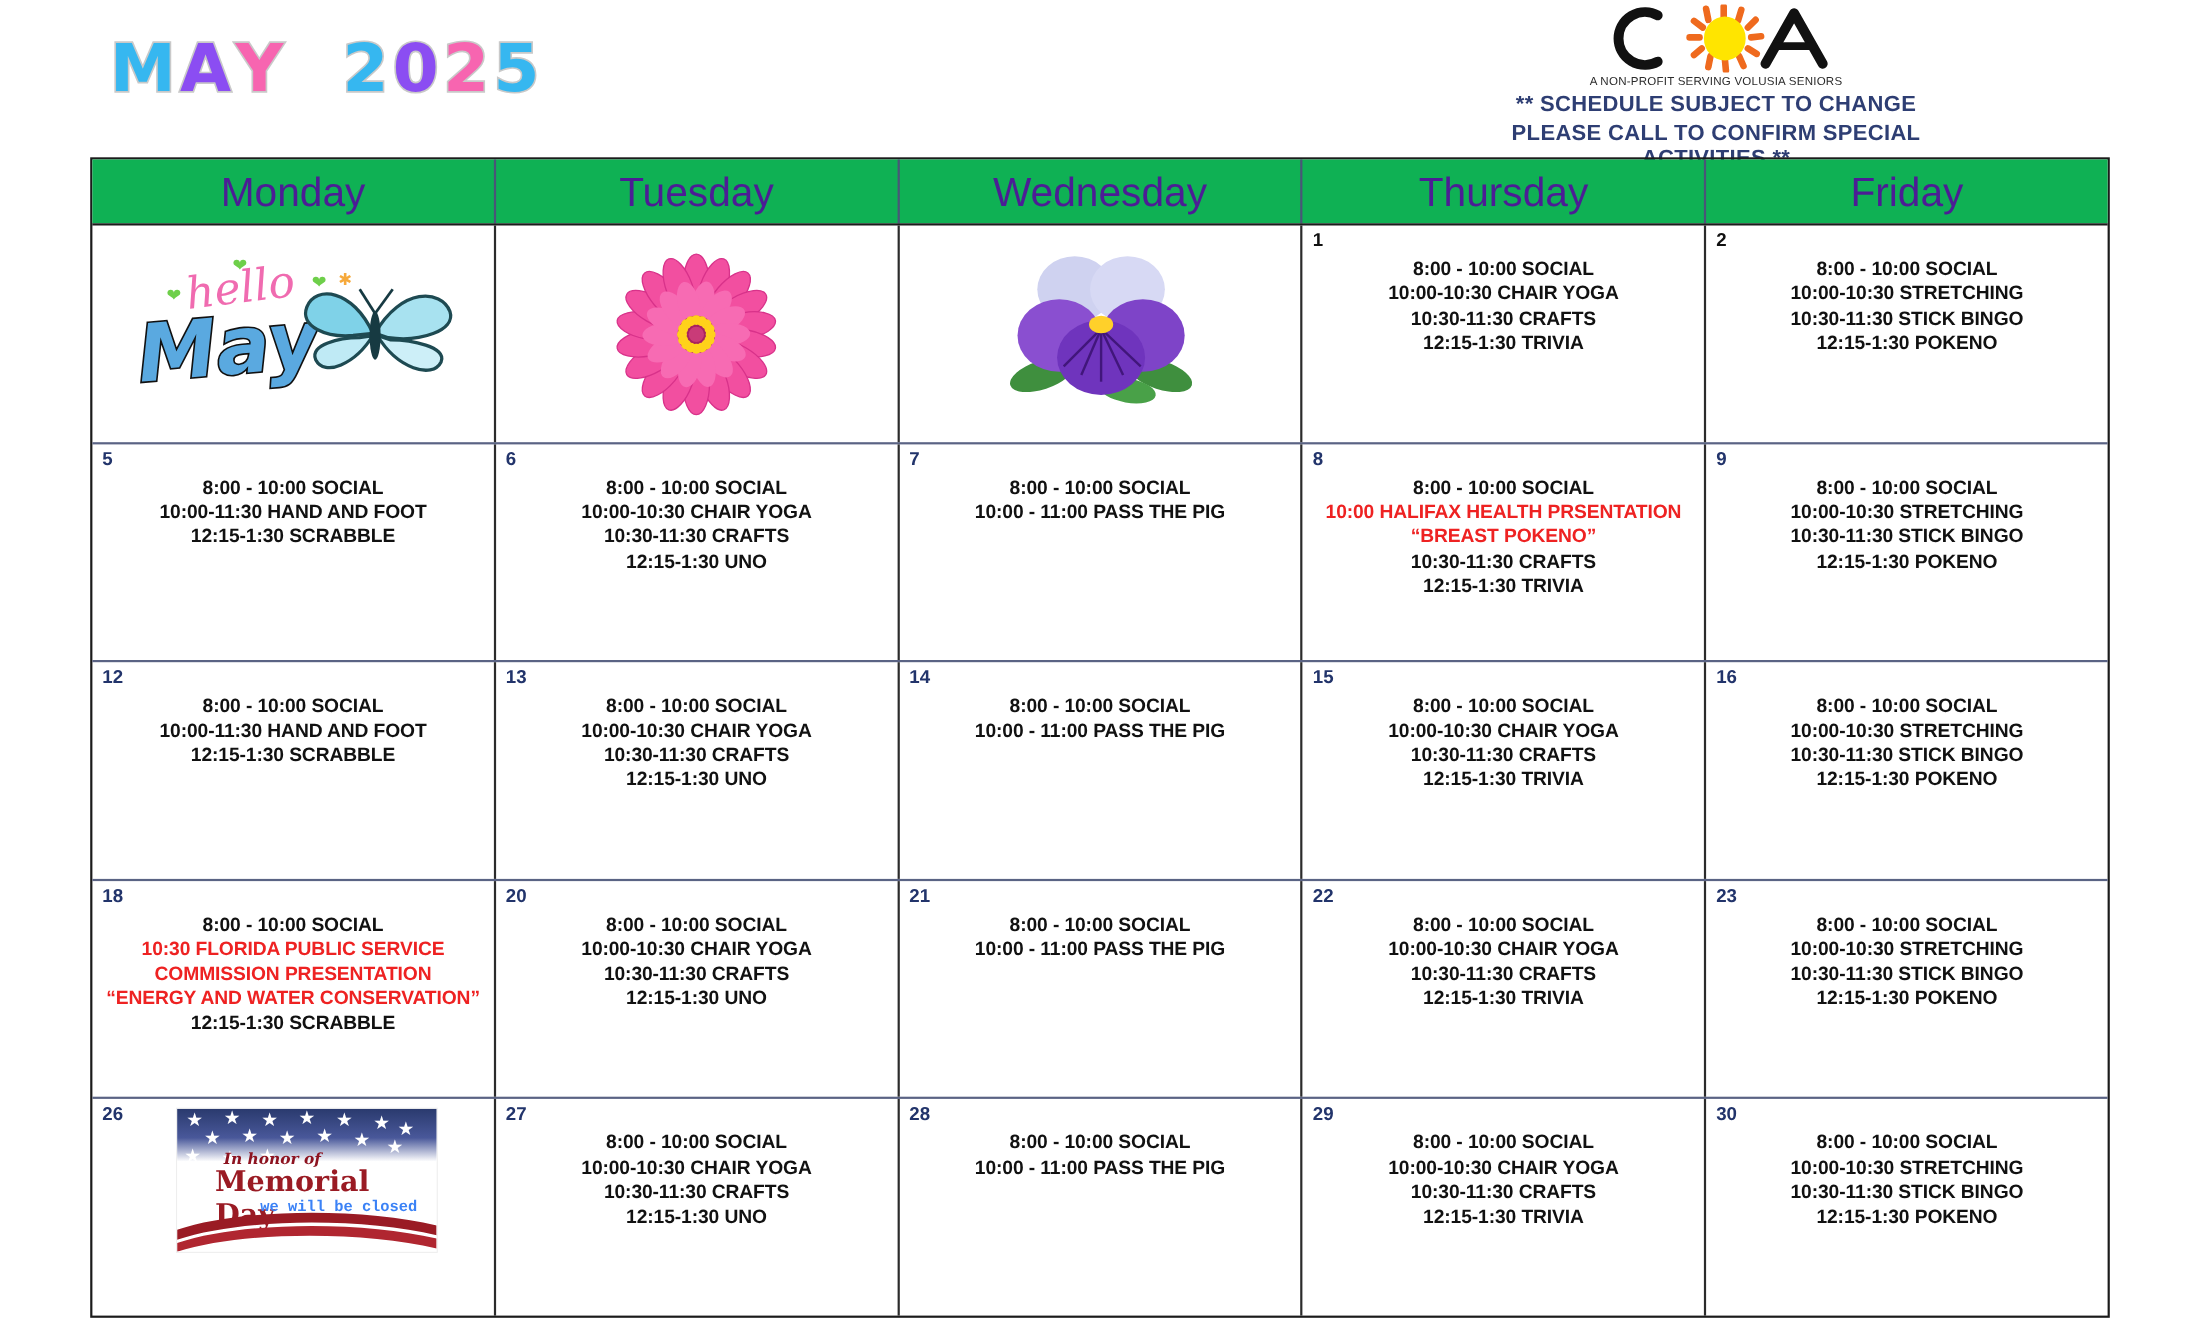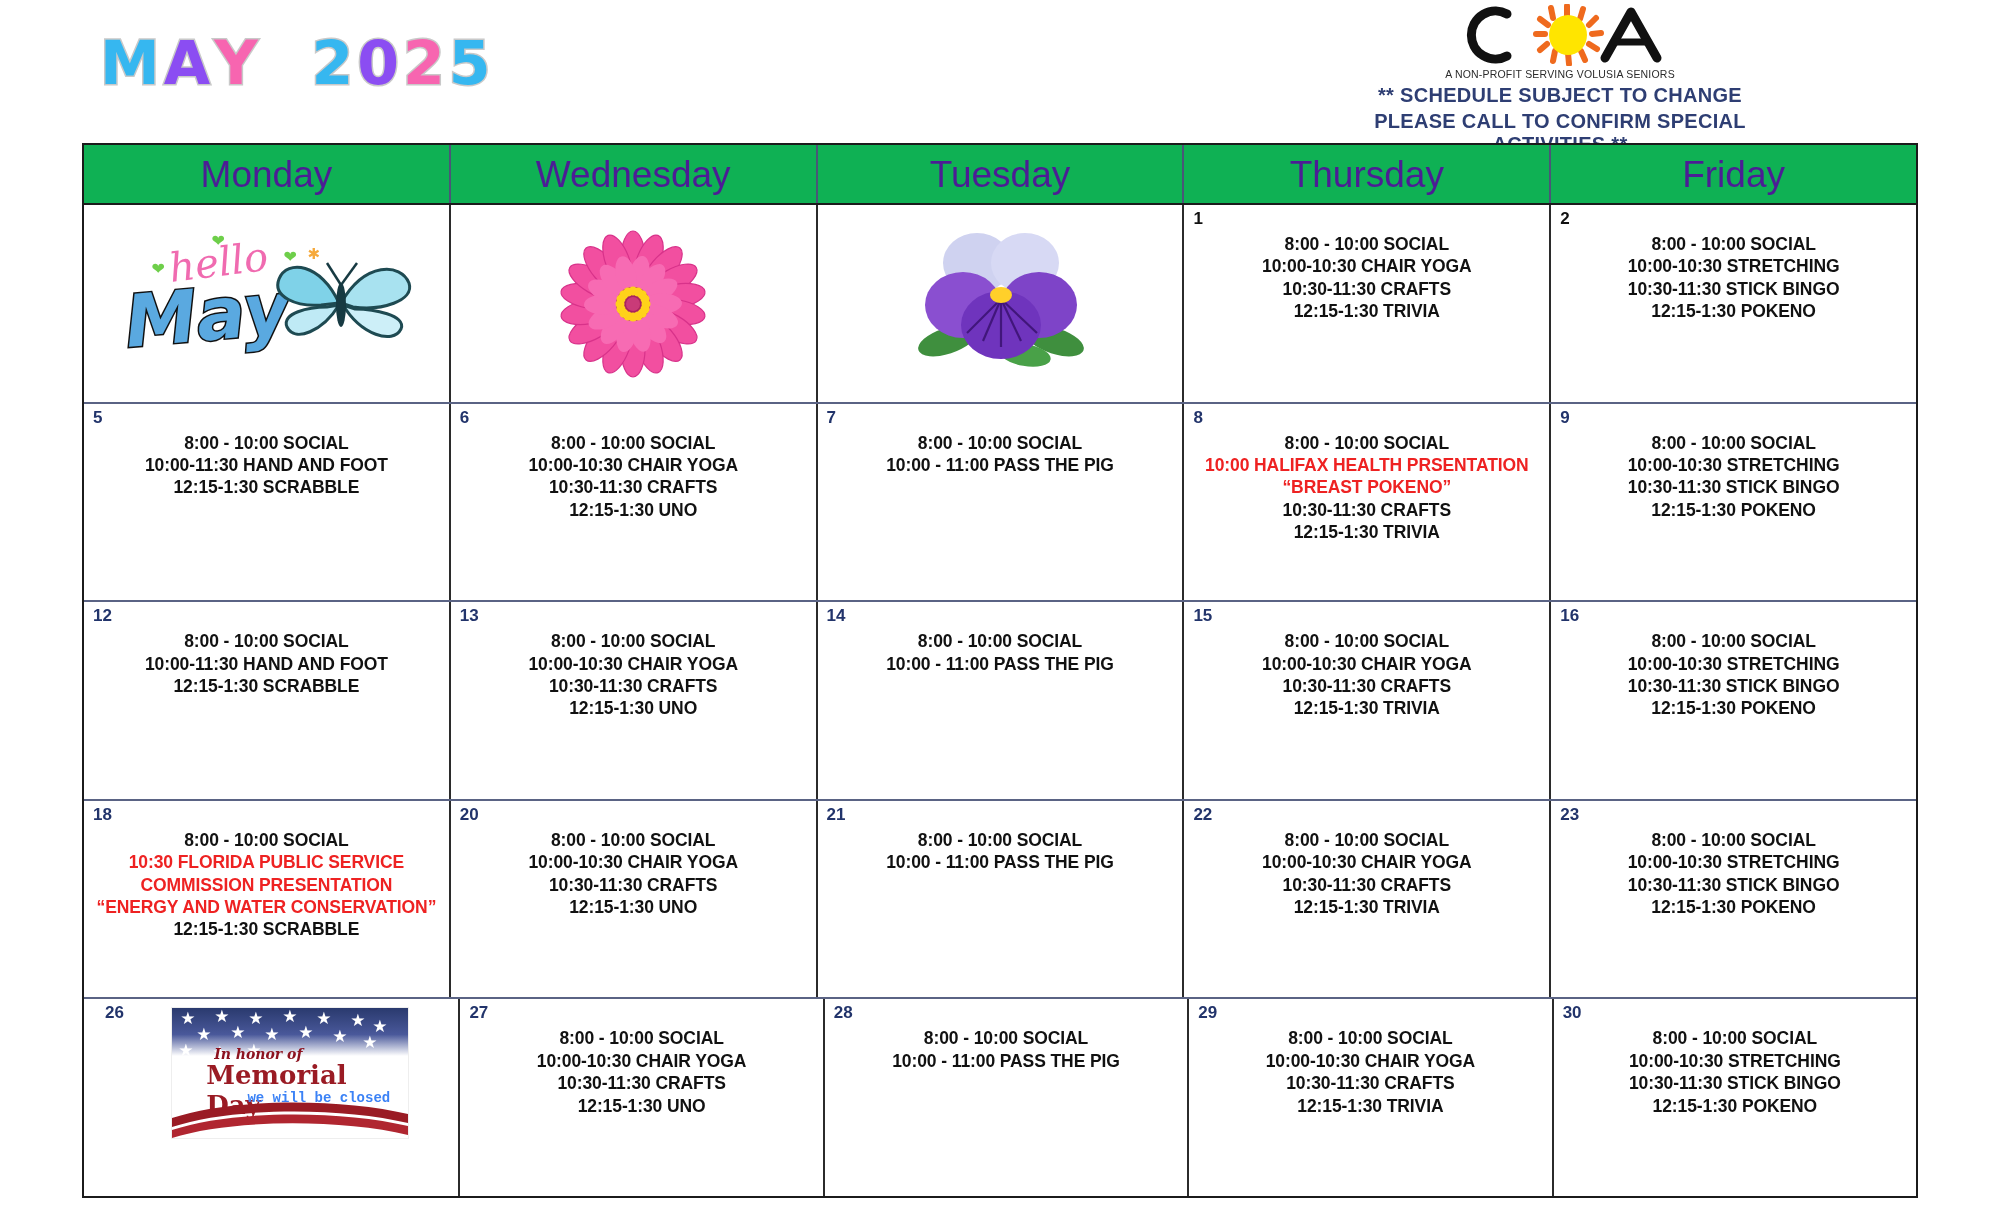--- a/index.html
+++ b/index.html
@@ -67,21 +67,21 @@
     color: #4c1d95; font-size: 37px; font-weight: 400;
     font-family: "Liberation Sans", sans-serif;
     border-right: 2px solid #4a5578;
     line-height: 1;
     text-align: center;
   }
   .dow-cell:last-child { border-right: none; }
 
   .weeks { flex: 1 1 auto; display: flex; flex-direction: column; border-top: 2px solid #1b1b1b; }
   .week { flex: 1 1 0; display: flex; border-bottom: 2px solid #5a6384; min-height: 0; }
-  .week:last-child { border-bottom: none; padding-left: 12px; }
+  .week:last-child { border-bottom: none; }
 
   .day-cell {
     flex: 1 1 0; position: relative; border-right: 2px solid #2b2b2b;
     padding: 6px 6px 4px 6px; min-width: 0; overflow: hidden;
     display: flex; flex-direction: column; align-items: center;
   }
   .day-cell:last-child { border-right: none; }
 
   .day-num {
     position: absolute; left: 9px; top: 4px;
@@ -186,22 +186,22 @@
       </div>
       <div class="coa-tag">A NON-PROFIT SERVING VOLUSIA SENIORS</div>
       <div class="coa-note1">** SCHEDULE SUBJECT TO CHANGE</div>
       <div class="coa-note2">PLEASE CALL TO CONFIRM  SPECIAL  ACTIVITIES **</div>
     </div>
   </div>
 
   <div class="calendar">
     <div class="dow-row" id="dow-row">
         <div class="dow-cell">Monday</div>
+        <div class="dow-cell">Tuesday</div>
         <div class="dow-cell">Wednesday</div>
-        <div class="dow-cell">Tuesday</div>
         <div class="dow-cell">Thursday</div>
         <div class="dow-cell">Friday</div>
       </div>
     <div class="weeks" id="weeks">
         <div class="week">
           <div class="day-cell">
             <div class="art">
               <div class="hello-may">
                 <span class="hm-leaf" style="left:40px;top:30px;">❤</span>
                 <span class="hm-leaf" style="left:100px;top:2px;">❤</span>

